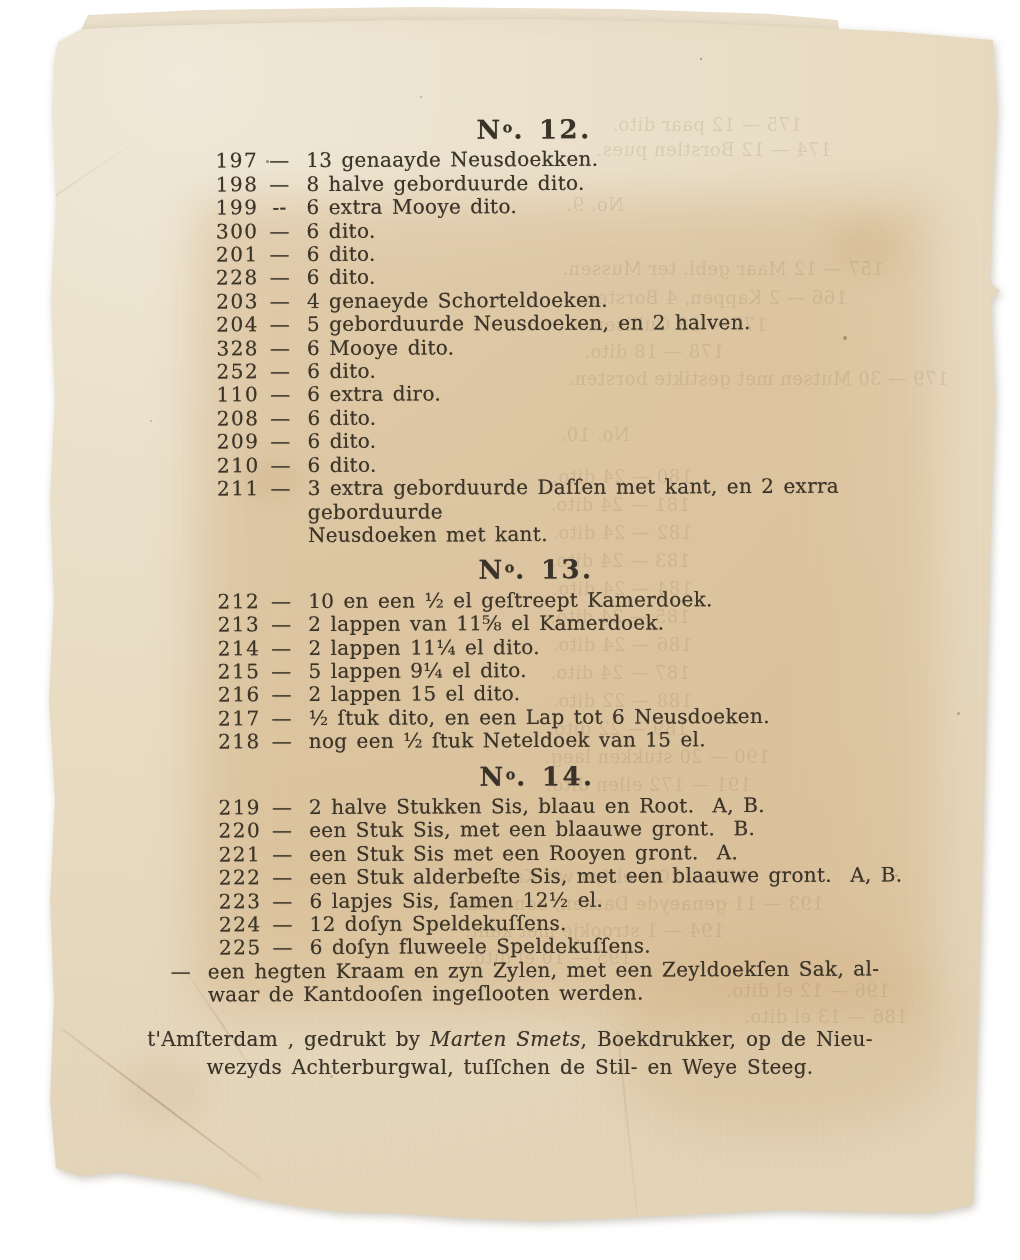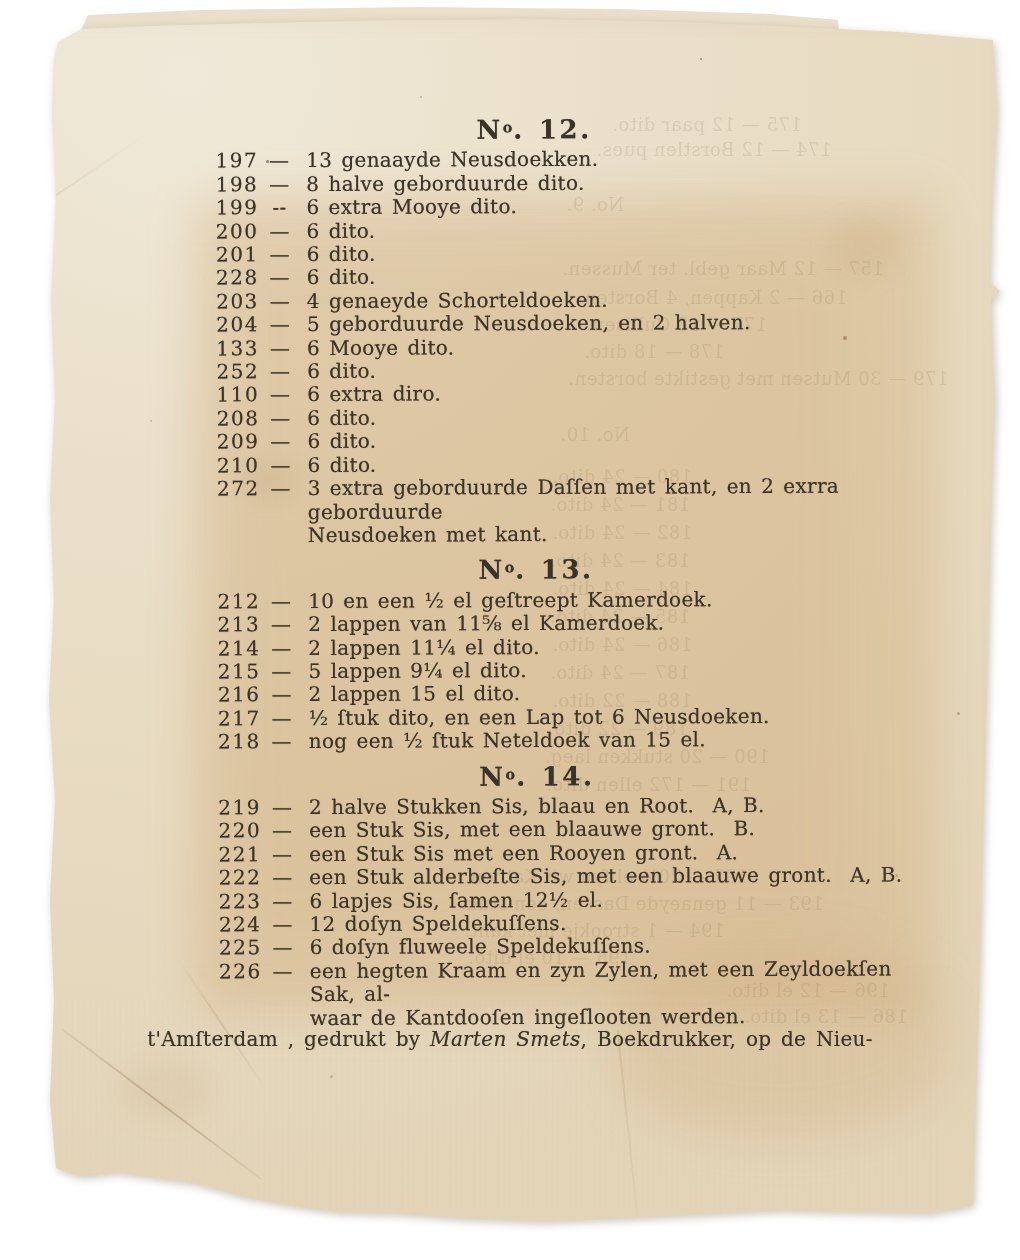--- a/index.html
+++ b/index.html
@@ -147,21 +147,21 @@
                 <span class="num">198</span>
                 <span class="dash">—</span>
                 <span class="text"><span>8 halve geborduurde dito.</span></span>
               </div>
               <div class="entry">
                 <span class="num">199</span>
                 <span class="dash">--</span>
                 <span class="text"><span>6 extra Mooye dito.</span></span>
               </div>
               <div class="entry">
-                <span class="num">200</span>
+                <span class="num">300</span>
                 <span class="dash">—</span>
                 <span class="text"><span>6 dito.</span></span>
               </div>
               <div class="entry">
                 <span class="num">201</span>
                 <span class="dash">—</span>
                 <span class="text"><span>6 dito.</span></span>
               </div>
               <div class="entry">
                 <span class="num">228</span>
@@ -172,21 +172,21 @@
                 <span class="num">203</span>
                 <span class="dash">—</span>
                 <span class="text"><span>4 genaeyde Schorteldoeken.</span></span>
               </div>
               <div class="entry">
                 <span class="num">204</span>
                 <span class="dash">—</span>
                 <span class="text"><span>5 geborduurde Neusdoeken, en 2 halven.</span></span>
               </div>
               <div class="entry">
-                <span class="num">133</span>
+                <span class="num">328</span>
                 <span class="dash">—</span>
                 <span class="text"><span>6 Mooye dito.</span></span>
               </div>
               <div class="entry">
                 <span class="num">252</span>
                 <span class="dash">—</span>
                 <span class="text"><span>6 dito.</span></span>
               </div>
               <div class="entry">
                 <span class="num">110</span>
@@ -202,21 +202,21 @@
                 <span class="num">209</span>
                 <span class="dash">—</span>
                 <span class="text"><span>6 dito.</span></span>
               </div>
               <div class="entry">
                 <span class="num">210</span>
                 <span class="dash">—</span>
                 <span class="text"><span>6 dito.</span></span>
               </div>
               <div class="entry">
-                <span class="num">272</span>
+                <span class="num">211</span>
                 <span class="dash">—</span>
                 <span class="text"><span>3 extra geborduurde Daſſen met kant, en 2 exrra geborduurde</span><div>Neusdoeken met kant.</div></span>
               </div>
             </div>
           </div>
           <div class="sec">
             <div class="sec-heading"><span>N</span><span class="sup">o</span><span>. 13.</span></div>
             <div class="entries">
               <div class="entry">
                 <span class="num">212</span>
@@ -287,27 +287,27 @@
                 <span class="num">224</span>
                 <span class="dash">—</span>
                 <span class="text"><span>12 doſyn Speldekuſſens.</span></span>
               </div>
               <div class="entry">
                 <span class="num">225</span>
                 <span class="dash">—</span>
                 <span class="text"><span>6 doſyn fluweele Speldekuſſens.</span></span>
               </div>
               <div class="entry">
-                <span class="num">226</span>
                 <span class="dash">—</span>
                 <span class="text"><span>een hegten Kraam en zyn Zylen, met een Zeyldoekſen Sak, al-</span><div>waar de Kantdooſen ingeſlooten werden.</div></span>
               </div>
             </div>
           </div>
         </div>
 
       <div class="colophon">
         <div><span>t'Amſterdam ,  gedrukt by </span><span class="it">Marten Smets</span><span>, Boekdrukker,  op de Nieu-</span></div>
+        <div>wezyds Achterburgwal,  tuſſchen de Stil- en Weye Steeg.</div>
       </div>
 
     </div>
   </div>
 </div>
 
 </body></html>

